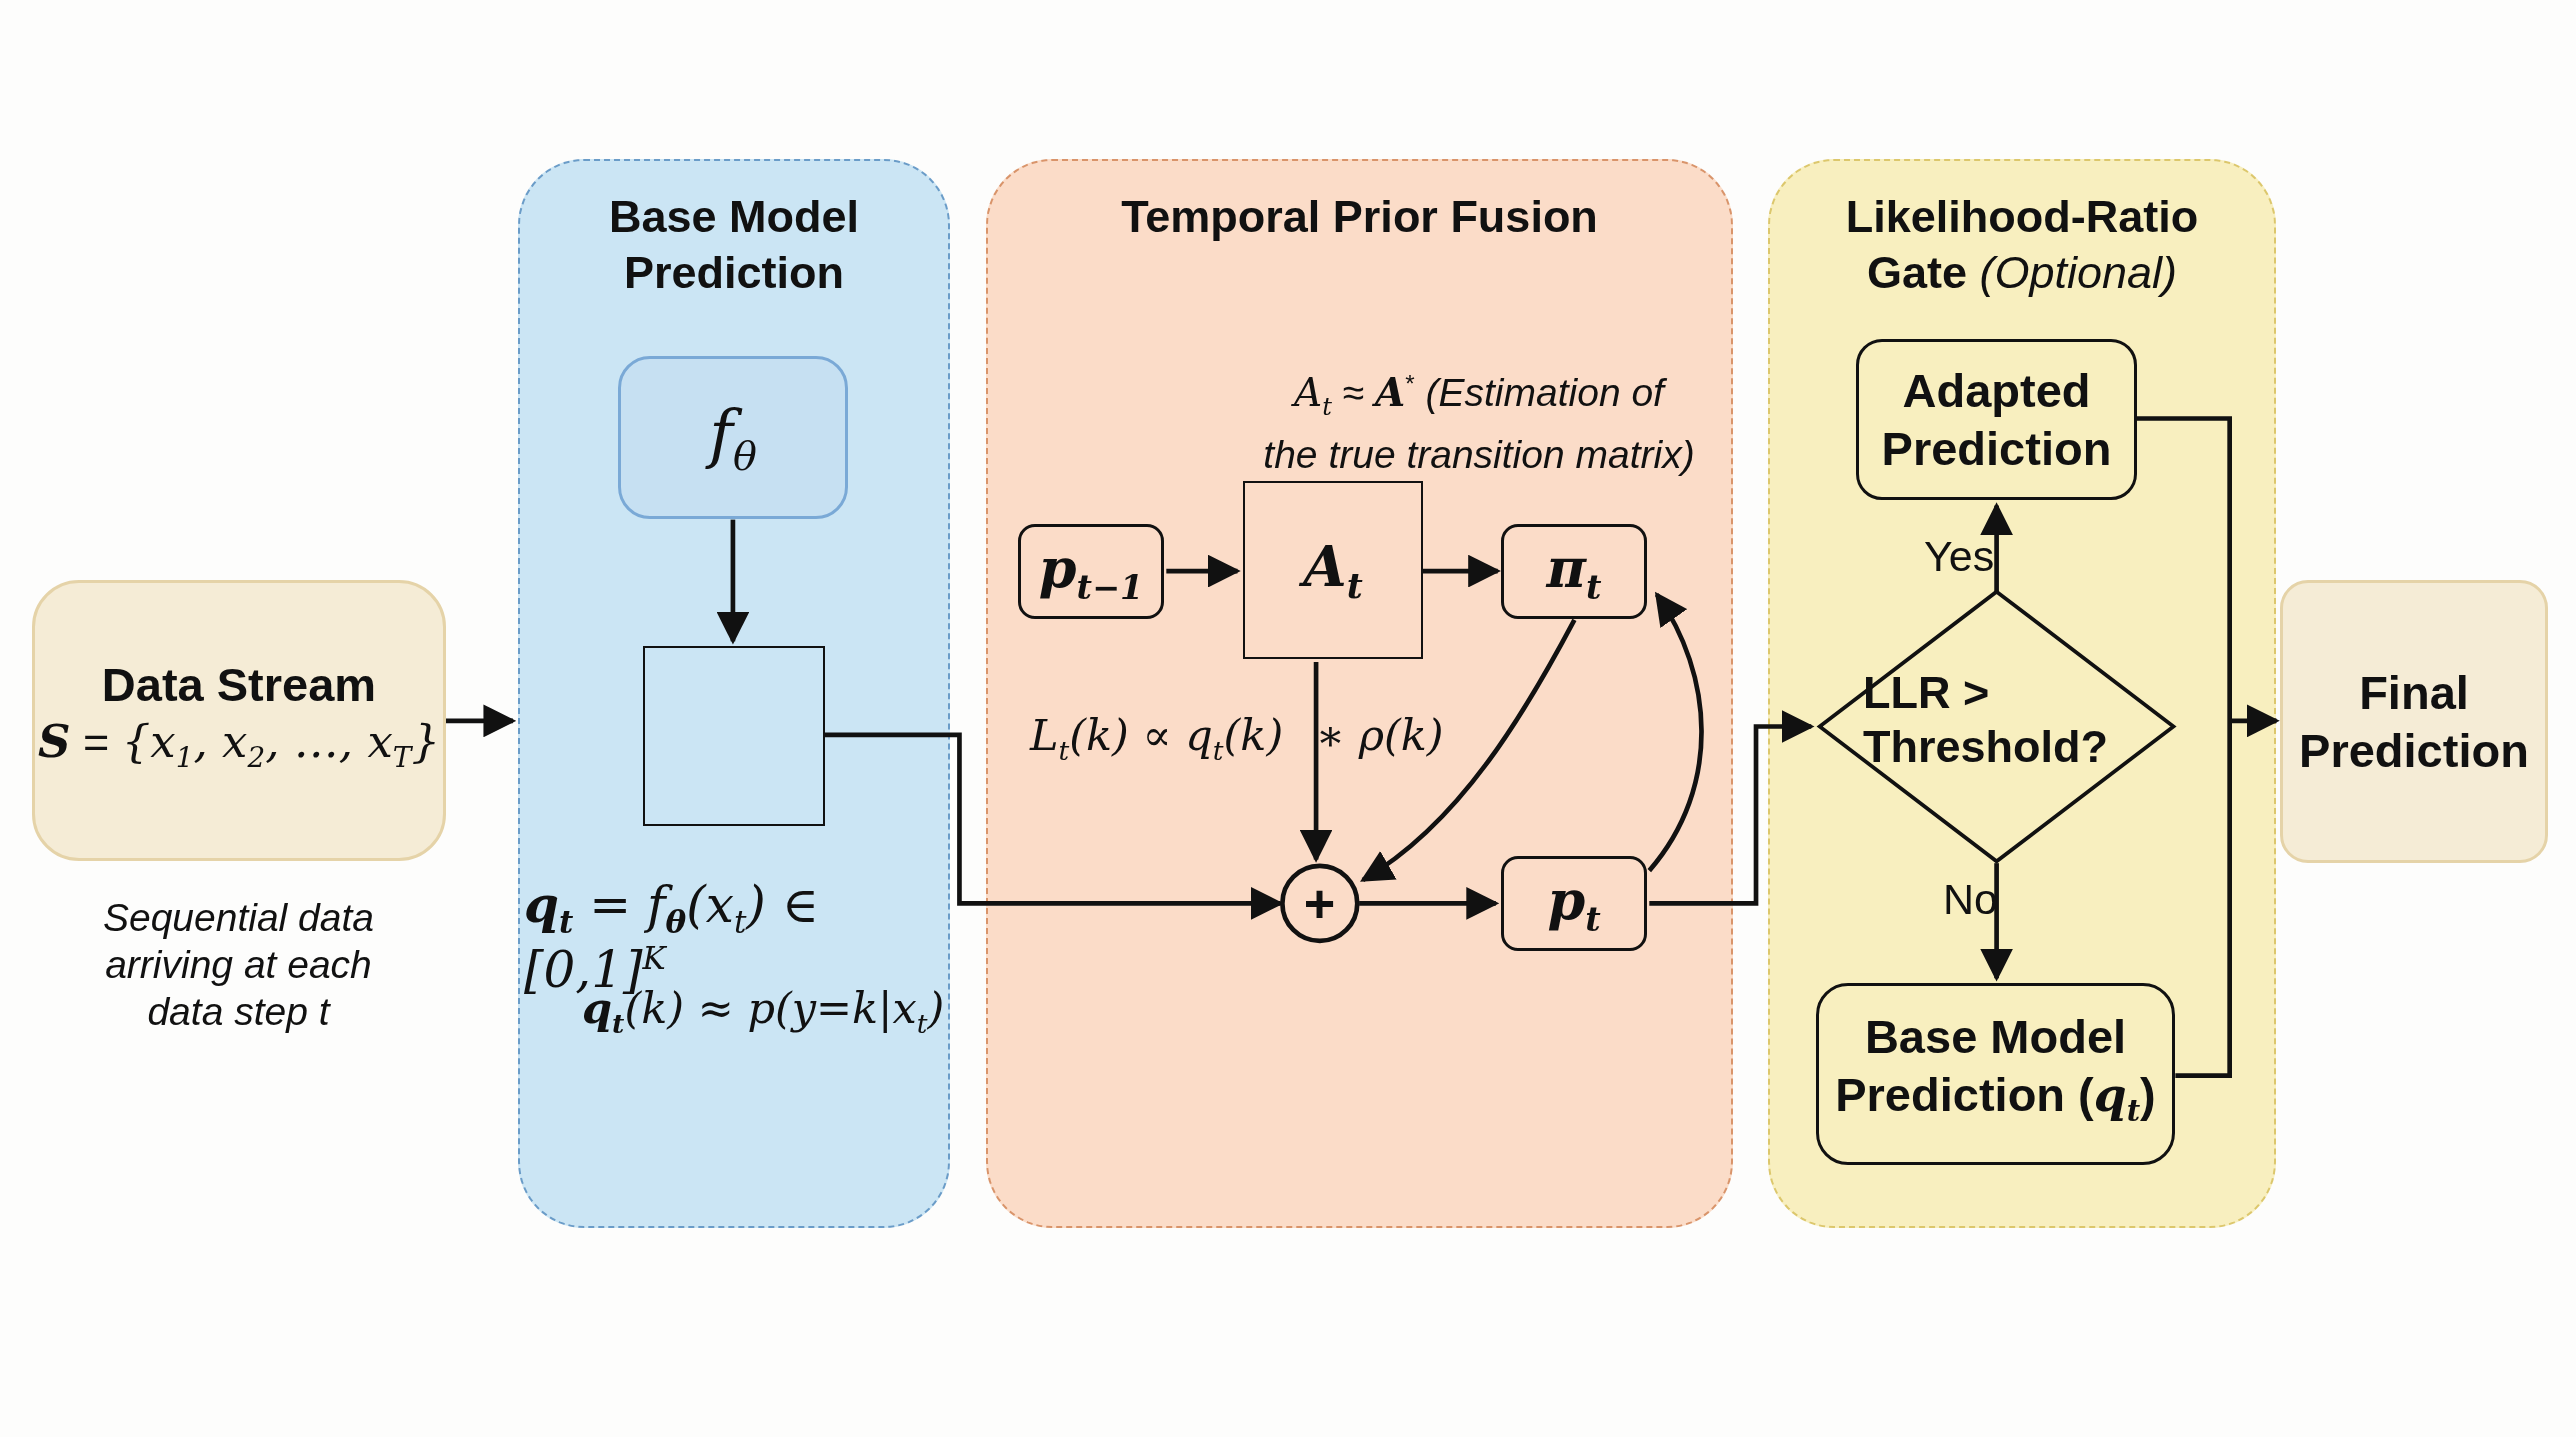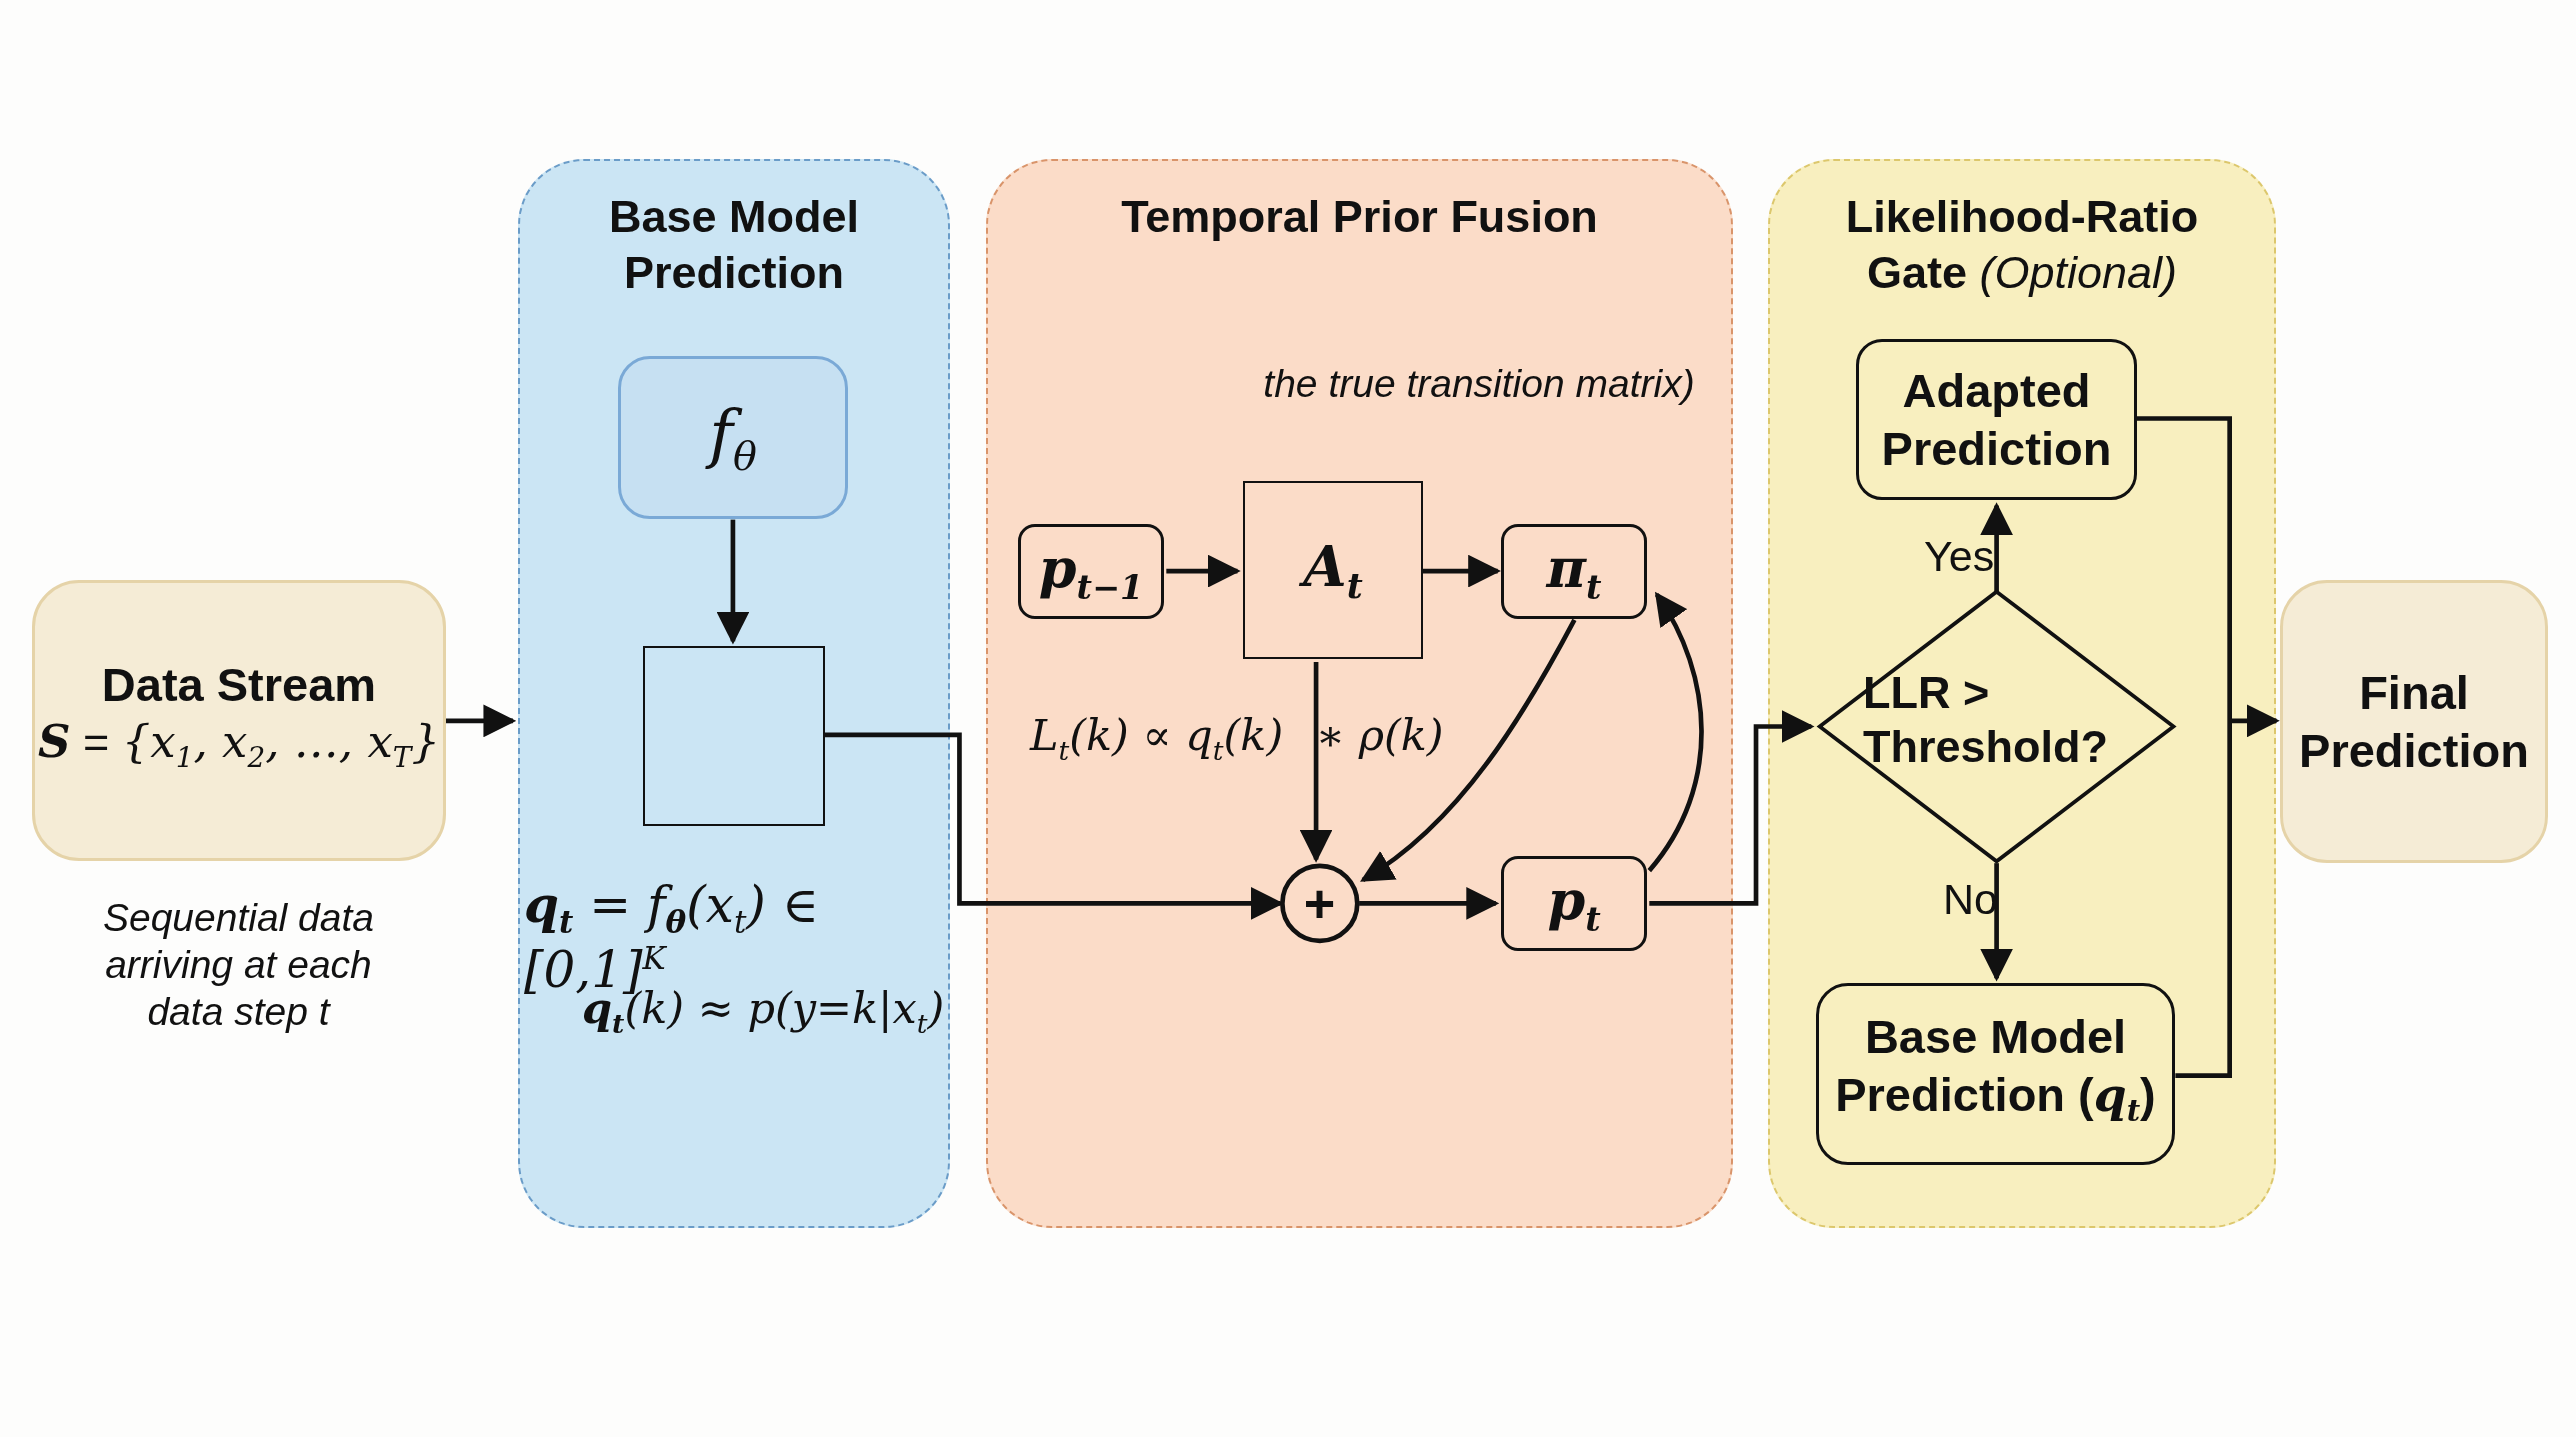--- a/index.html
+++ b/index.html
@@ -84,20 +84,21 @@
 </div>
 <div class="box sq" style="left:643px; top:646px; width:182px; height:180px;"></div>
 <div class="abs" style="left:524px; top:875px; width:440px; font-size:50px; text-align:left;">
   <span class="math-b">q</span><sub class="math-b">t</sub><span class="math"> = f</span><sub class="math-b">θ</sub><span class="math">(x</span><sub class="math">t</sub><span class="math">) ∈ [0,1]</span><sup class="math">K</sup>
 </div>
 <div class="abs" style="left:582px; top:983px; width:374px; font-size:43px;">
   <span class="math-b">q</span><sub class="math-b">t</sub><span class="math">(k) ≈ p(y=k|x</span><sub class="math">t</sub><span class="math">)</span>
 </div>
 
 <div class="abs" style="left:1217px; top:360px; width:524px; text-align:center; font-size:39px; line-height:47px;">
+  <div><span class="math">A</span><sub class="math">t</sub><span> ≈ </span><span class="math-b">A</span><sup>*</sup><i> (Estimation of</i></div>
   <div style="font-style:italic;">the true transition matrix)</div>
 </div>
 <div class="box node" style="left:1018px; top:524px; width:146px; height:95px;">
   <span class="math-b" style="font-size:54px;"><span>p</span><sub>t−1</sub></span>
 </div>
 <div class="box sq" style="left:1243px; top:481px; width:180px; height:178px;">
   <span class="math-b" style="font-size:56px;"><span>A</span><sub>t</sub></span>
 </div>
 <div class="box node" style="left:1501px; top:524px; width:146px; height:95px;">
   <span class="math-b" style="font-size:54px;"><span>π</span><sub>t</sub></span>
@@ -118,17 +119,17 @@
 <div class="abs" style="left:1863px; top:666px; width:268px; font-weight:bold; font-size:45px; line-height:54px;">
   <div>LLR &gt;</div>
   <div>Threshold?</div>
 </div>
 <div class="flow-label" style="left:1924px; top:875px;">No</div>
 <div class="box node" style="left:1816px; top:983px; width:359px; height:182px; border-radius:32px; flex-direction:column;">
   <div class="bold-label">Base Model</div>
   <div class="bold-label"><span>Prediction (</span><span class="math-b">q</span><sub class="math-b">t</sub><span>)</span></div>
 </div>
 
-<div class="box cream" style="left:2280px; top:580px; width:268px; height:283px; flex-direction:column;">
+<div class="box cream" style="left:2280px; top:580px; width:268px; height:283px; flex-direction:column;border-radius:28px;">
   <div class="bold-label">Final</div>
   <div class="bold-label">Prediction</div>
 </div>
 
 
 </body></html>

